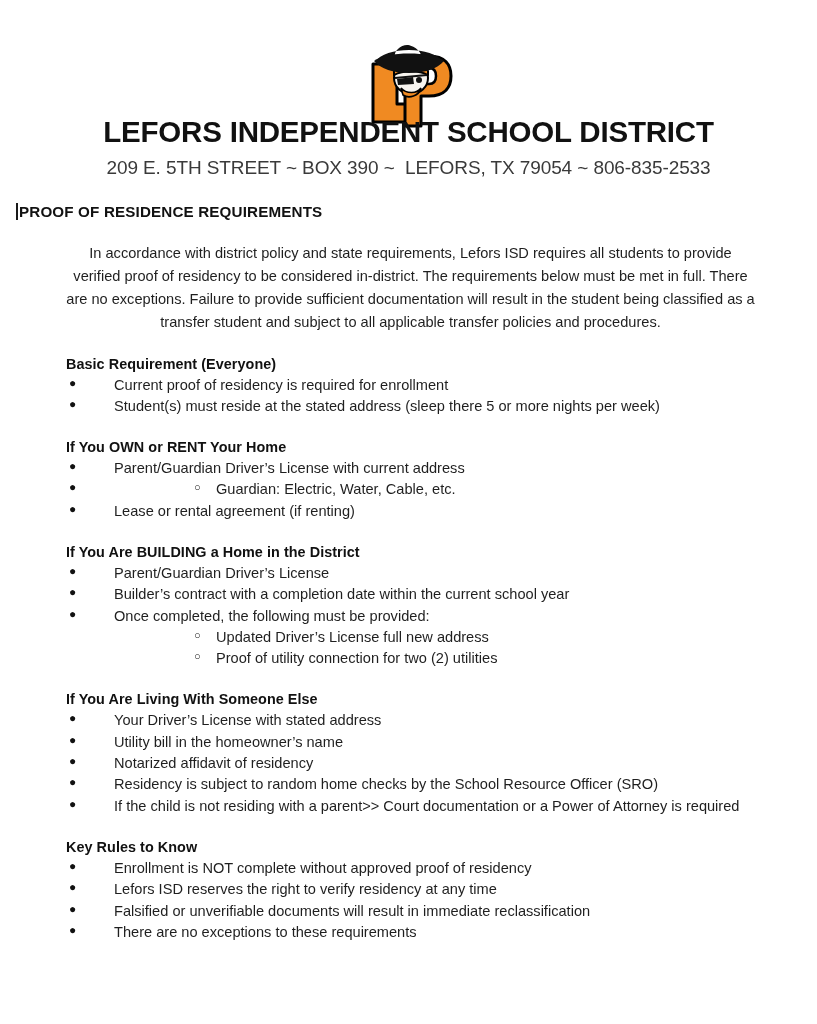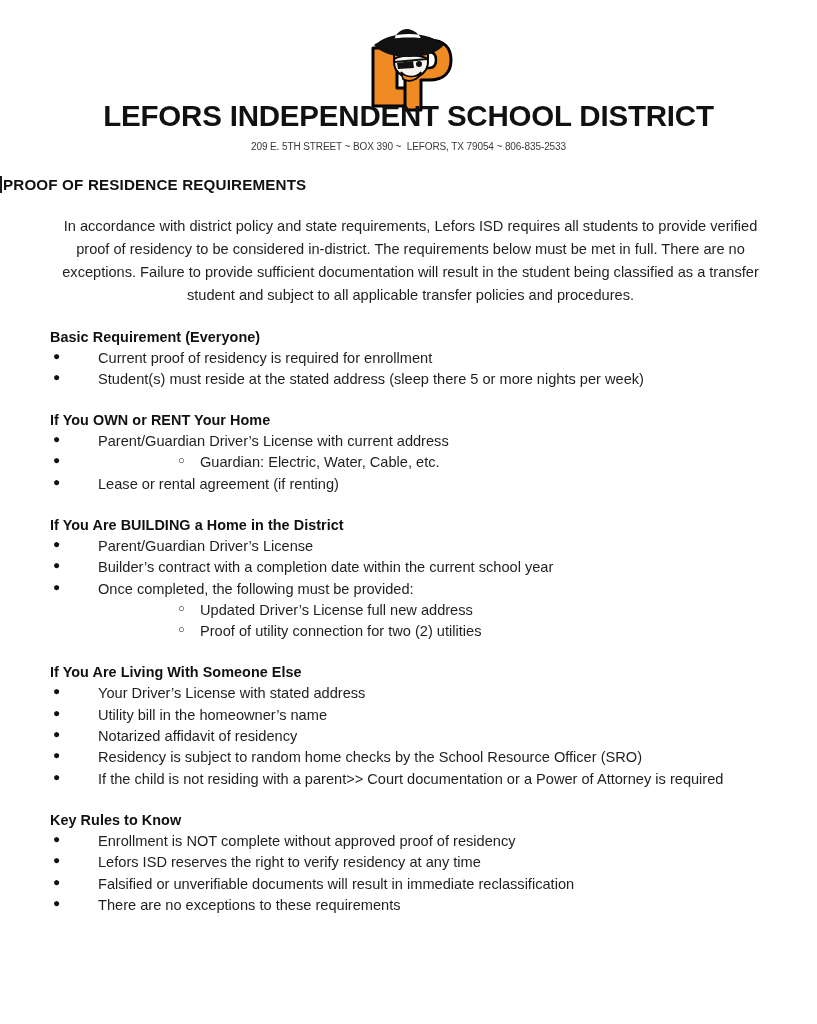--- a/index.html
+++ b/index.html
@@ -13,21 +13,21 @@
     font-family: "Liberation Sans", sans-serif;
     color: #1a1a1a;
     overflow: hidden;
     position: relative;
   }
 
   .page {
     width: 817px;
     height: 828px;
     box-sizing: border-box;
-    padding: 0;
+    padding: 16px;
     position: relative;
   }
 
   
   .logo-wrap {
     width: 100%;
     display: flex;
     justify-content: center;
     align-items: flex-start;
     padding-top: 22px;
@@ -46,21 +46,21 @@
     font-size: 29.5px;
     font-weight: bold;
     letter-spacing: -0.2px;
     color: #111111;
     margin: 0;
     padding: 0 10px;
     line-height: 1.1;
   }
   .district-address {
     text-align: center;
-    font-size: 10px;
+    font-size: 19px;
     color: #3a3a3a;
     margin: 0;
     padding-top: 9px;
     white-space: pre;
     letter-spacing: -0.1px;
   }
 
   .doc-title-row {
     display: flex;
     justify-content: flex-start;

